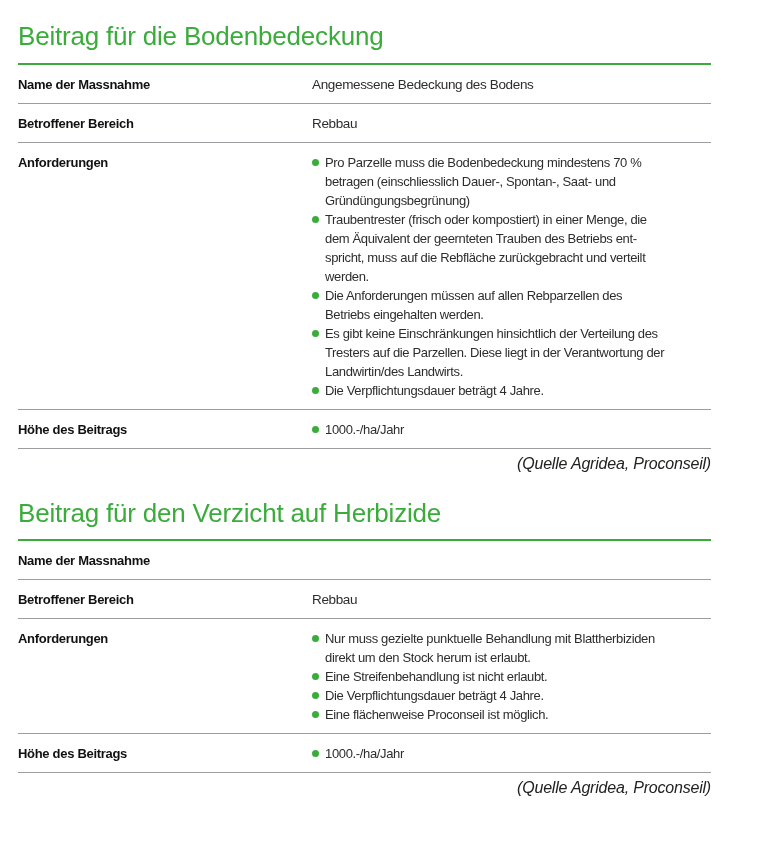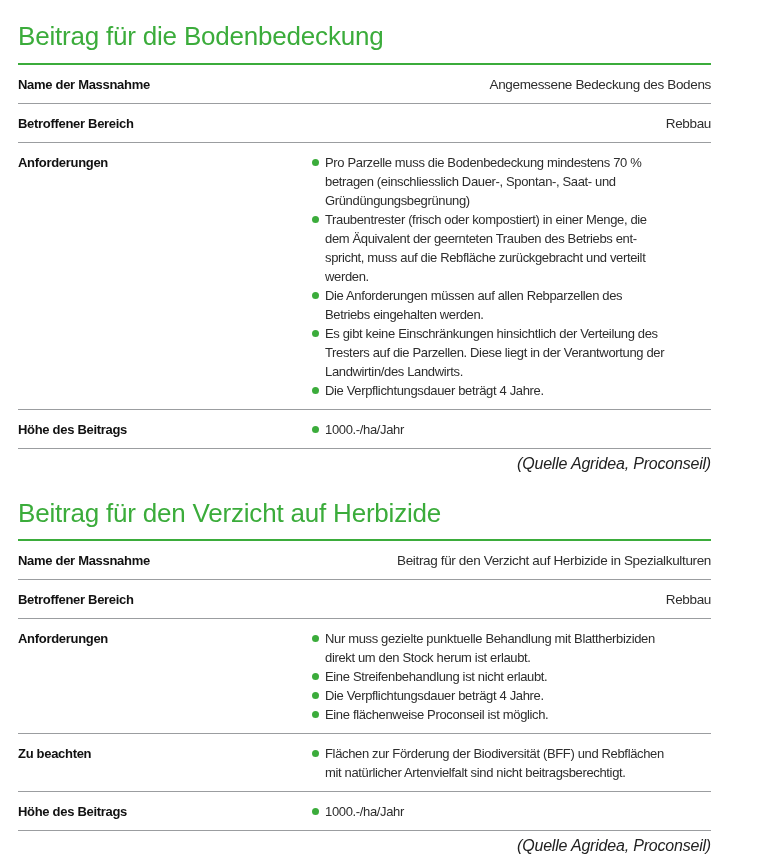--- a/index.html
+++ b/index.html
@@ -52,21 +52,20 @@
     line-height: 19px;
     color: var(--label);
   }
   .row-value {
     flex: 1;
     font-size: 13.5px;
     letter-spacing: -0.35px;
     line-height: 19px;
     white-space: pre-line;
     color: var(--text);
-    text-align: right;
   }
   ul.bullet-list {
     flex: 1;
     list-style: none;
     margin: 0;
     padding: 0;
   }
   li.bullet-item {
     display: flex;
     align-items: flex-start;
@@ -163,21 +162,20 @@
     <div class="source-note">(Quelle Agridea, Proconseil)</div>
   </section>
 
   <section class="section2">
     <h1 class="section-title">Beitrag für den Verzicht auf Herbizide</h1>
     <div class="title-rule"></div>
 
     <div>
       <div class="row">
         <div class="row-label">Name der Massnahme</div>
-        <div class="row-value">Beitrag für den Verzicht auf Herbizide in Spezialkulturen</div>
       </div>
 
       <div class="row">
         <div class="row-label">Betroffener Bereich</div>
         <div class="row-value">Rebbau</div>
       </div>
 
       <div class="row">
         <div class="row-label">Anforderungen</div>
         <ul class="bullet-list">
@@ -194,30 +192,20 @@
             <span class="bullet-dot"></span>
             <span class="bullet-text">Die Verpflichtungsdauer beträgt 4 Jahre.</span>
           </li>
           <li class="bullet-item">
             <span class="bullet-dot"></span>
             <span class="bullet-text">Eine flächenweise Proconseil ist möglich.</span>
           </li>
         </ul>
       </div>
 
-      <div class="row">
-        <div class="row-label">Zu beachten</div>
-        <ul class="bullet-list">
-          <li class="bullet-item">
-            <span class="bullet-dot"></span>
-            <span class="bullet-text">Flächen zur Förderung der Biodiversität (BFF) und Rebflächen
-mit natürlicher Artenvielfalt sind nicht beitragsberechtigt.</span>
-          </li>
-        </ul>
-      </div>
 
       <div class="row">
         <div class="row-label">Höhe des Beitrags</div>
         <ul class="bullet-list">
           <li class="bullet-item">
             <span class="bullet-dot"></span>
             <span class="bullet-text">1000.-/ha/Jahr</span>
           </li>
         </ul>
       </div>

